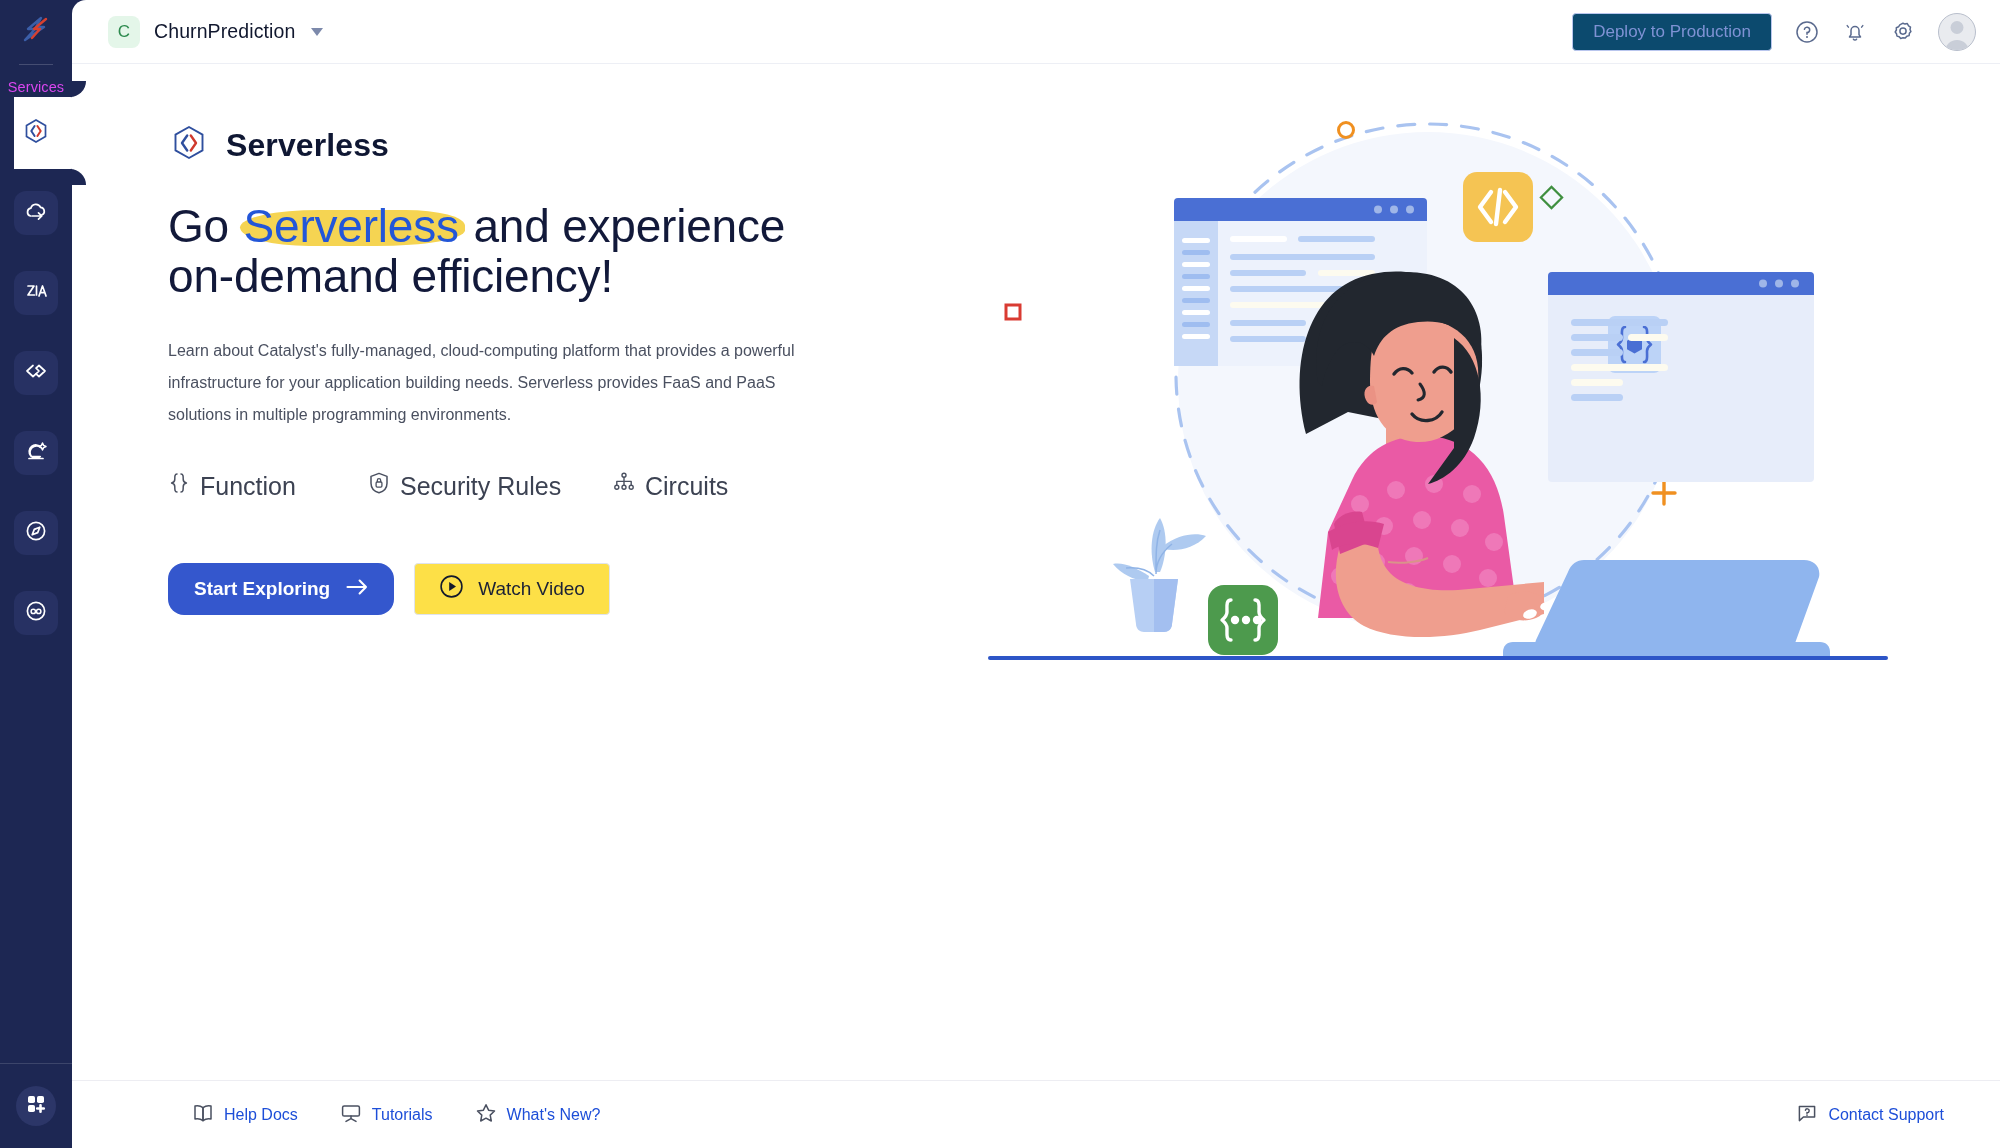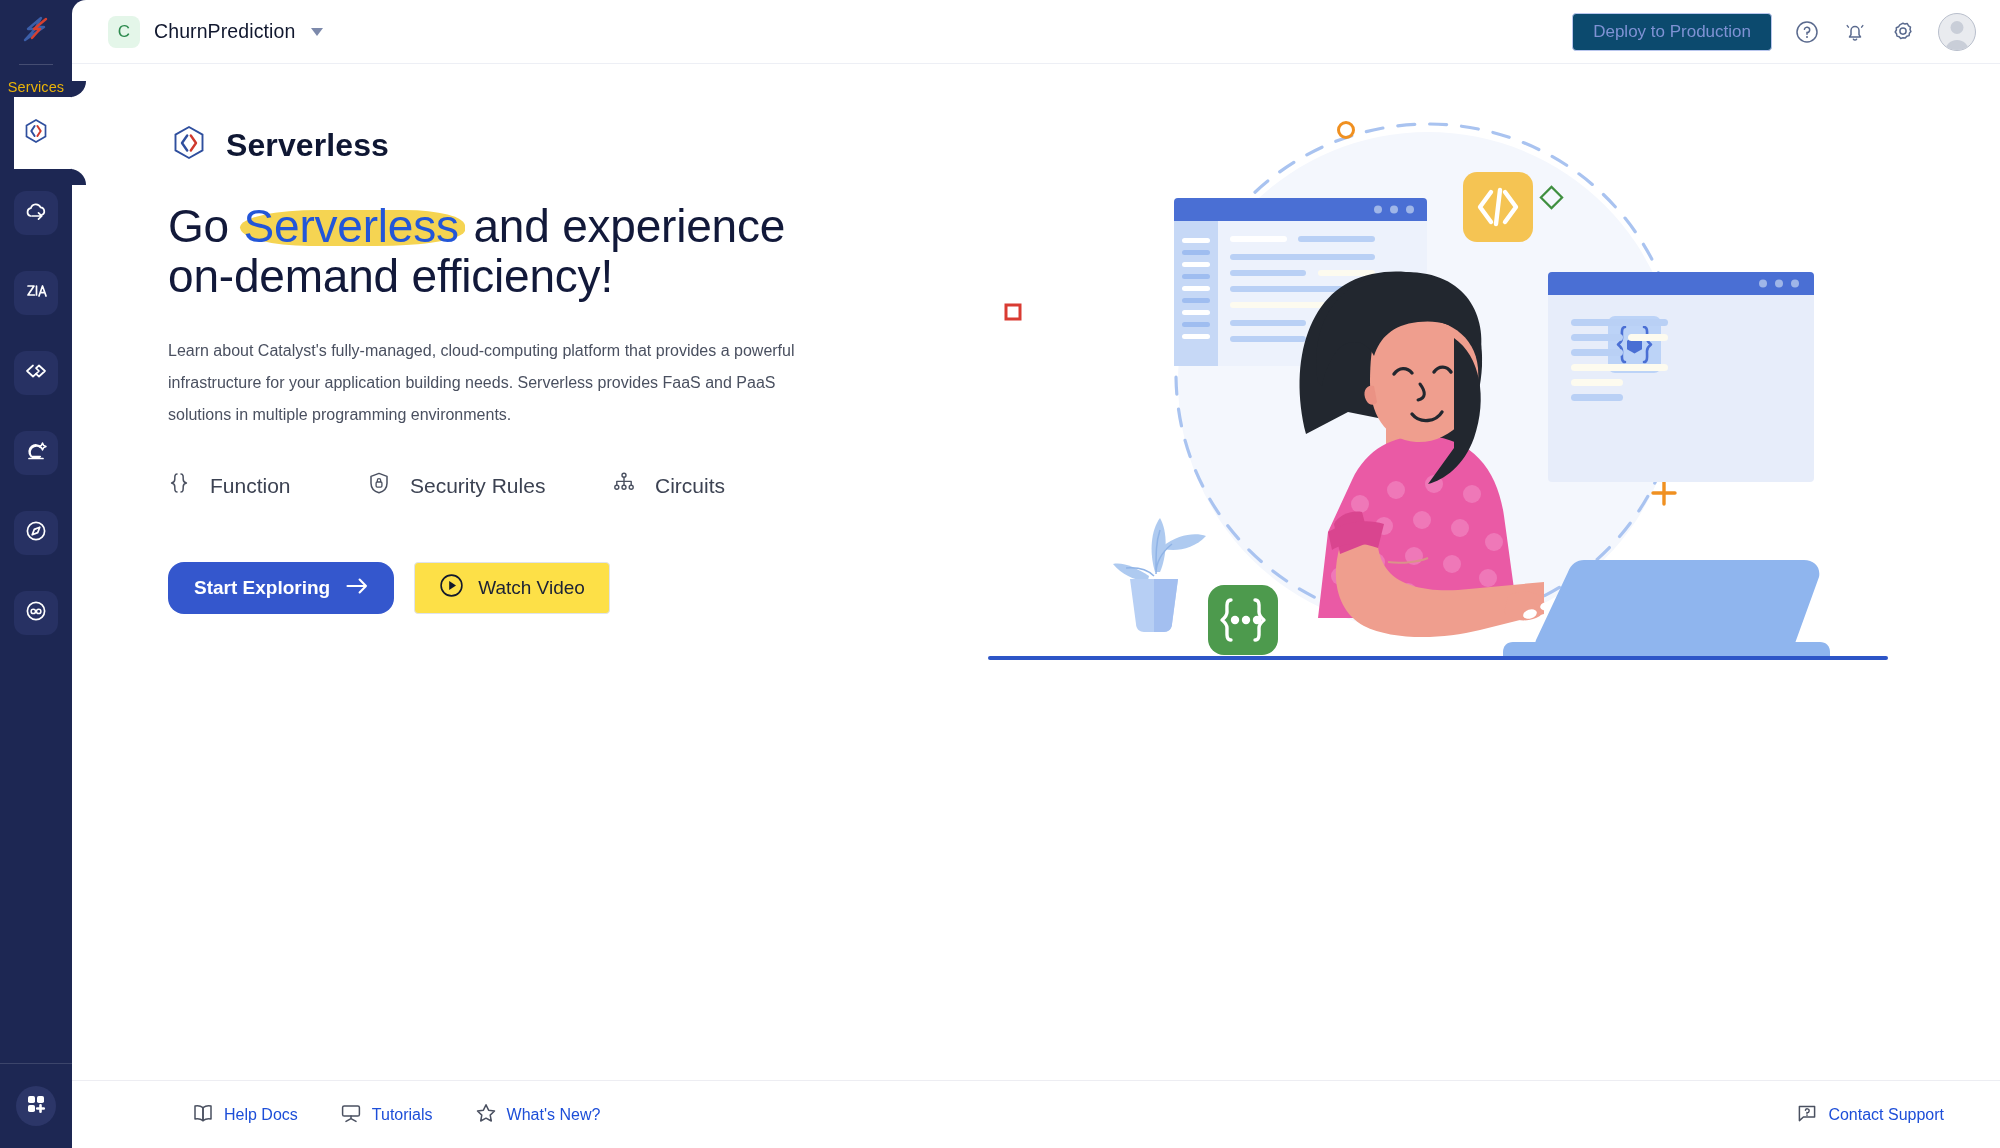--- a/index.html
+++ b/index.html
@@ -35,21 +35,21 @@
     width: 100%;
     display: flex; align-items: center; justify-content: center;
   }
   .sb-divider {
     width: 34px; height: 1px;
     background: rgba(255,255,255,0.18);
   }
   .sb-services-label {
     margin-top: 14px;
     font-size: 14.5px;
-    color: #eab308;
+    color: #d946ef;
     letter-spacing: .1px;
     user-select: none;
   }
   .sb-items {
     margin-top: 16px;
     width: 100%;
     display: flex; flex-direction: column; align-items: center;
   }
   .sb-item {
     position: relative;
@@ -238,22 +238,22 @@
     color: #4a5060;
     max-width: 640px;
   }
 
   .features {
     margin-top: 40px;
     display: flex;
     align-items: center;
   }
   .feature {
-    display: flex; align-items: center; gap: 20px;
-    font-size: 21px;
+    display: flex; align-items: center; gap: 10px;
+    font-size: 25px;
     color: #3c4252;
     cursor: pointer;
   }
   .f1 { width: 200px; }
   .f2 { width: 245px; }
 
   .cta-row {
     margin-top: 62px;
     display: flex; align-items: center; gap: 20px;
   }

